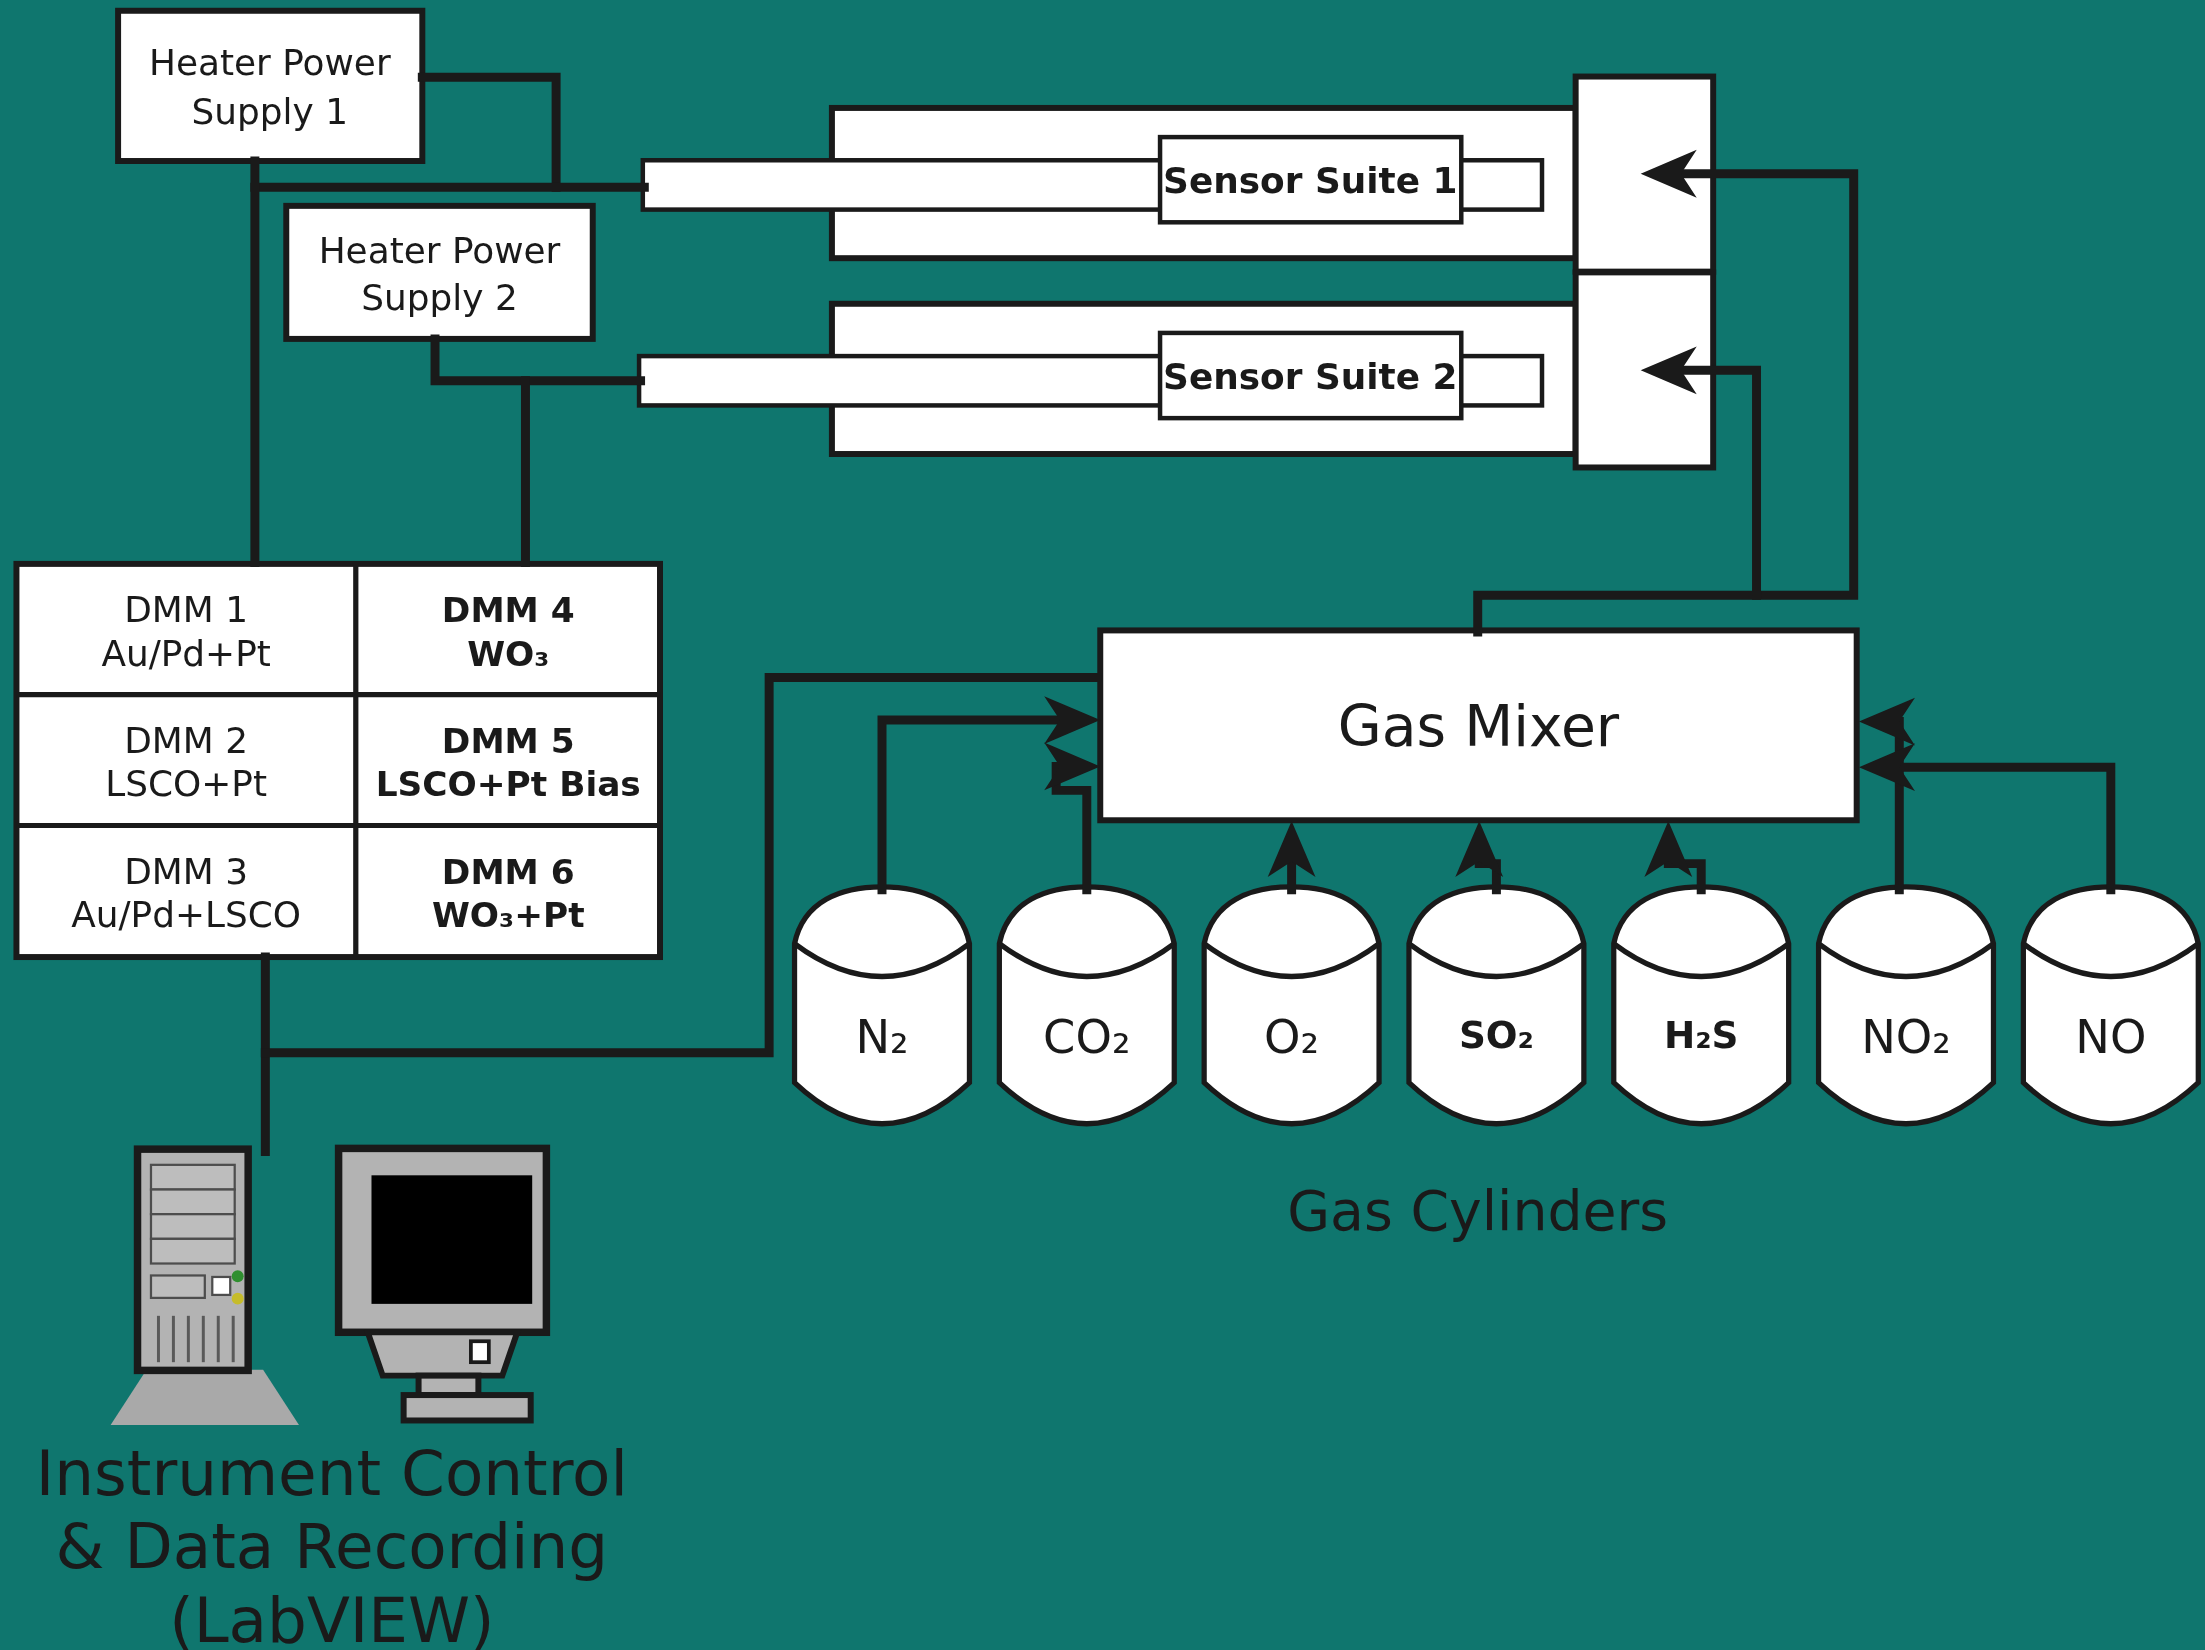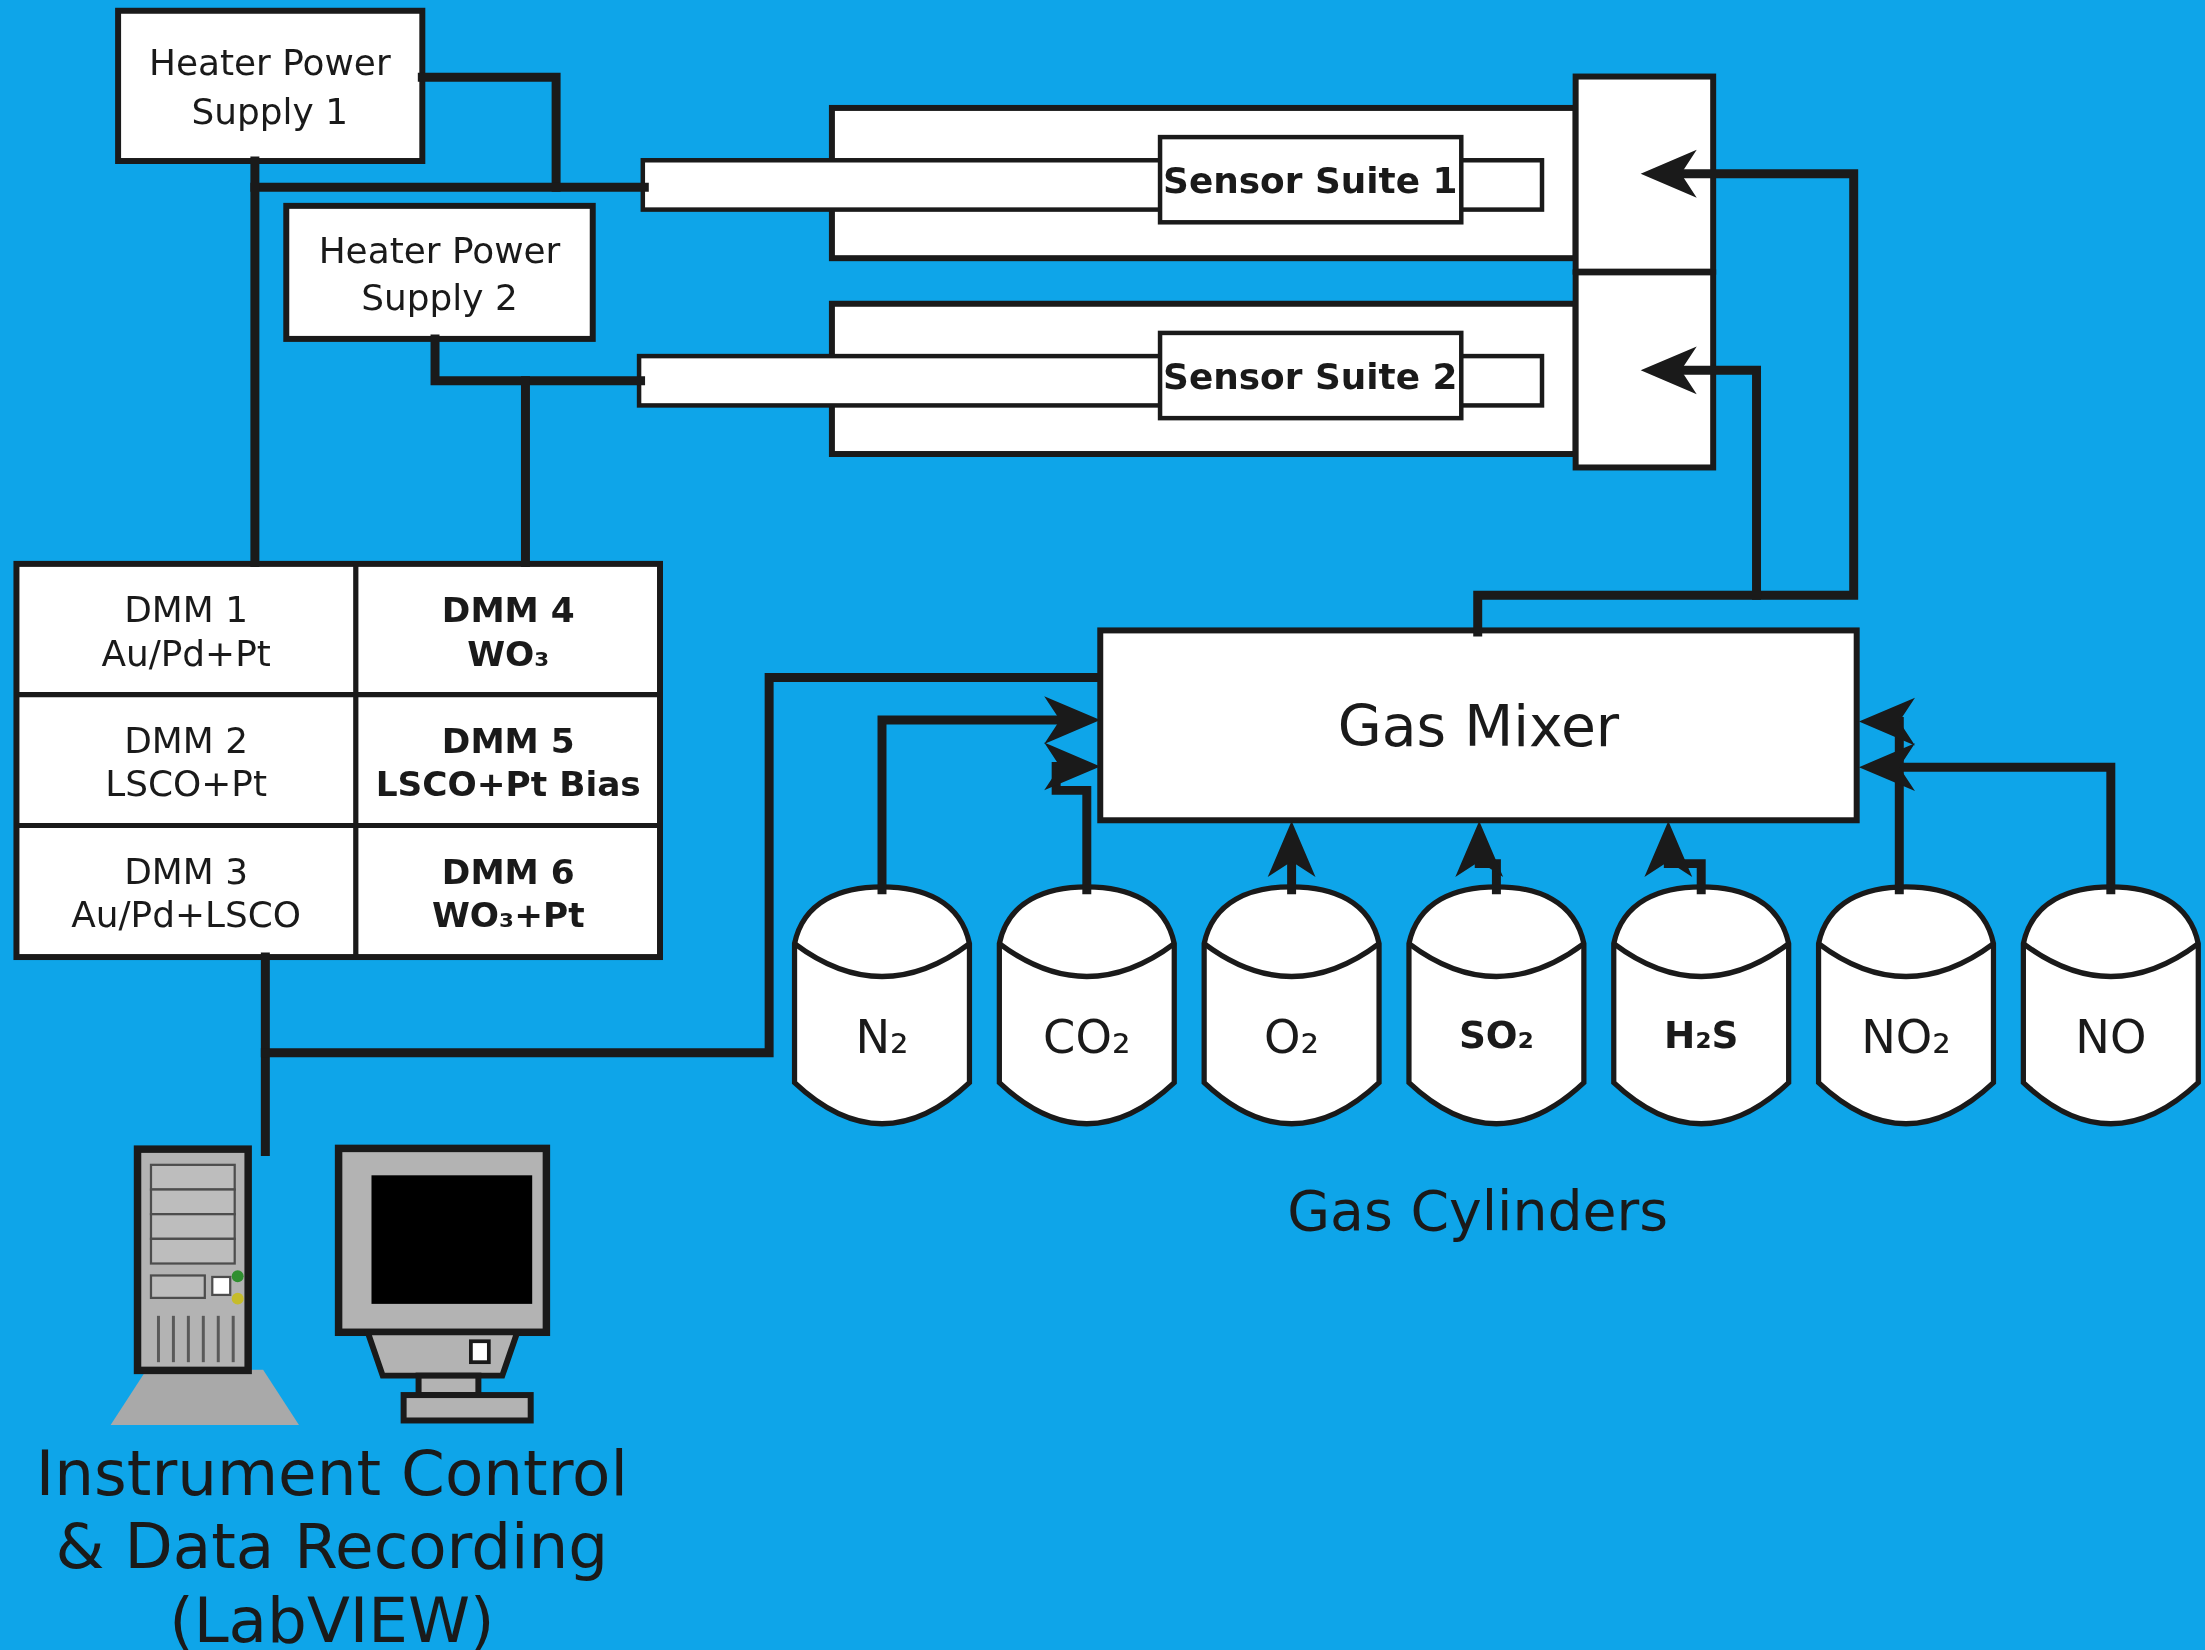--- a/index.html
+++ b/index.html
@@ -1,16 +1,16 @@
 <!DOCTYPE html>
 <html style="font-size:12px"><head>
 <meta charset="utf-8">
 <style>
   html,body{margin:0;padding:0;background:#ffffff;}
-  .stage{position:relative;width:2205px;height:1651px;background:#0ea5e9;overflow:hidden;}
+  .stage{position:relative;width:2205px;height:1651px;background:#0f766e;overflow:hidden;}
   svg{display:block;}
   text{font-family:"DejaVu Sans","Liberation Sans",sans-serif;fill:#1a1a1a;}
   .box{fill:#ffffff;stroke:#1a1a1a;stroke-width:8;}
   .thinbox{fill:#ffffff;stroke:#1a1a1a;stroke-width:6;}
   .wire{fill:none;stroke:#1a1a1a;stroke-width:12;stroke-linecap:square;stroke-linejoin:miter;}
   .head{fill:#1a1a1a;stroke:none;}
   .cyl{fill:#ffffff;stroke:#1a1a1a;stroke-width:7;}
   .cylarc{fill:none;stroke:#1a1a1a;stroke-width:7;}
   .gray{fill:#b3b3b3;stroke:#1a1a1a;stroke-width:10;}
   .graythin{fill:#b3b3b3;stroke:#1a1a1a;stroke-width:8;}

